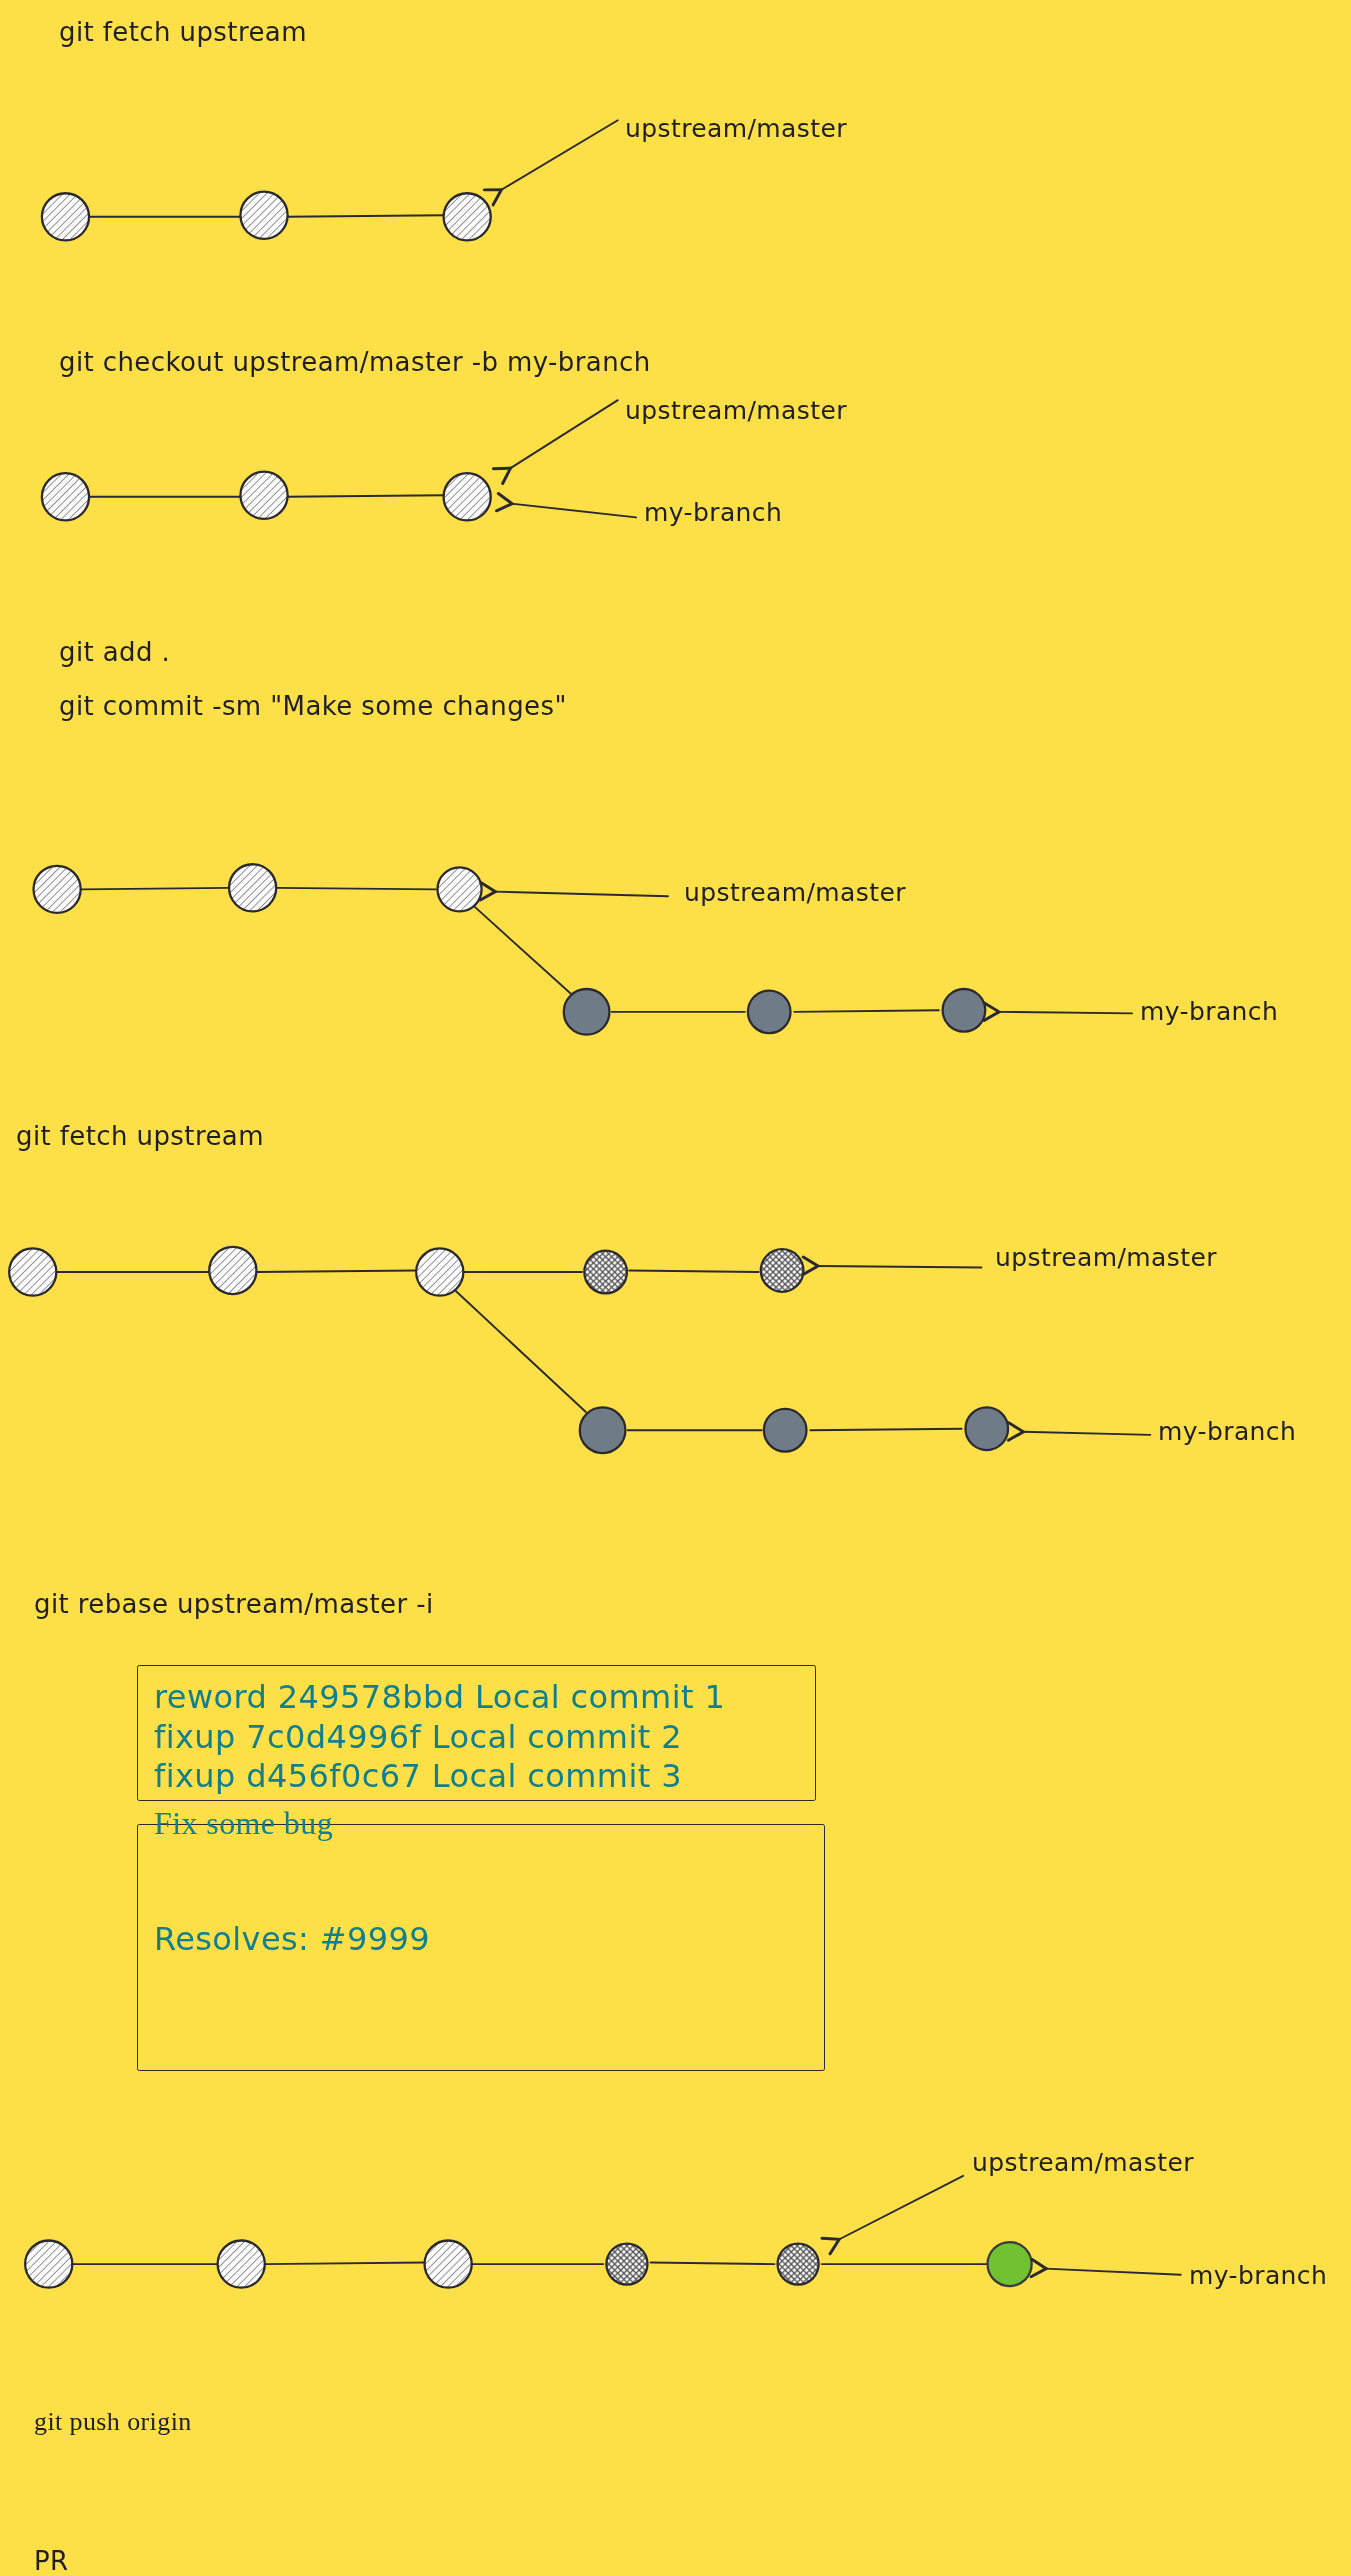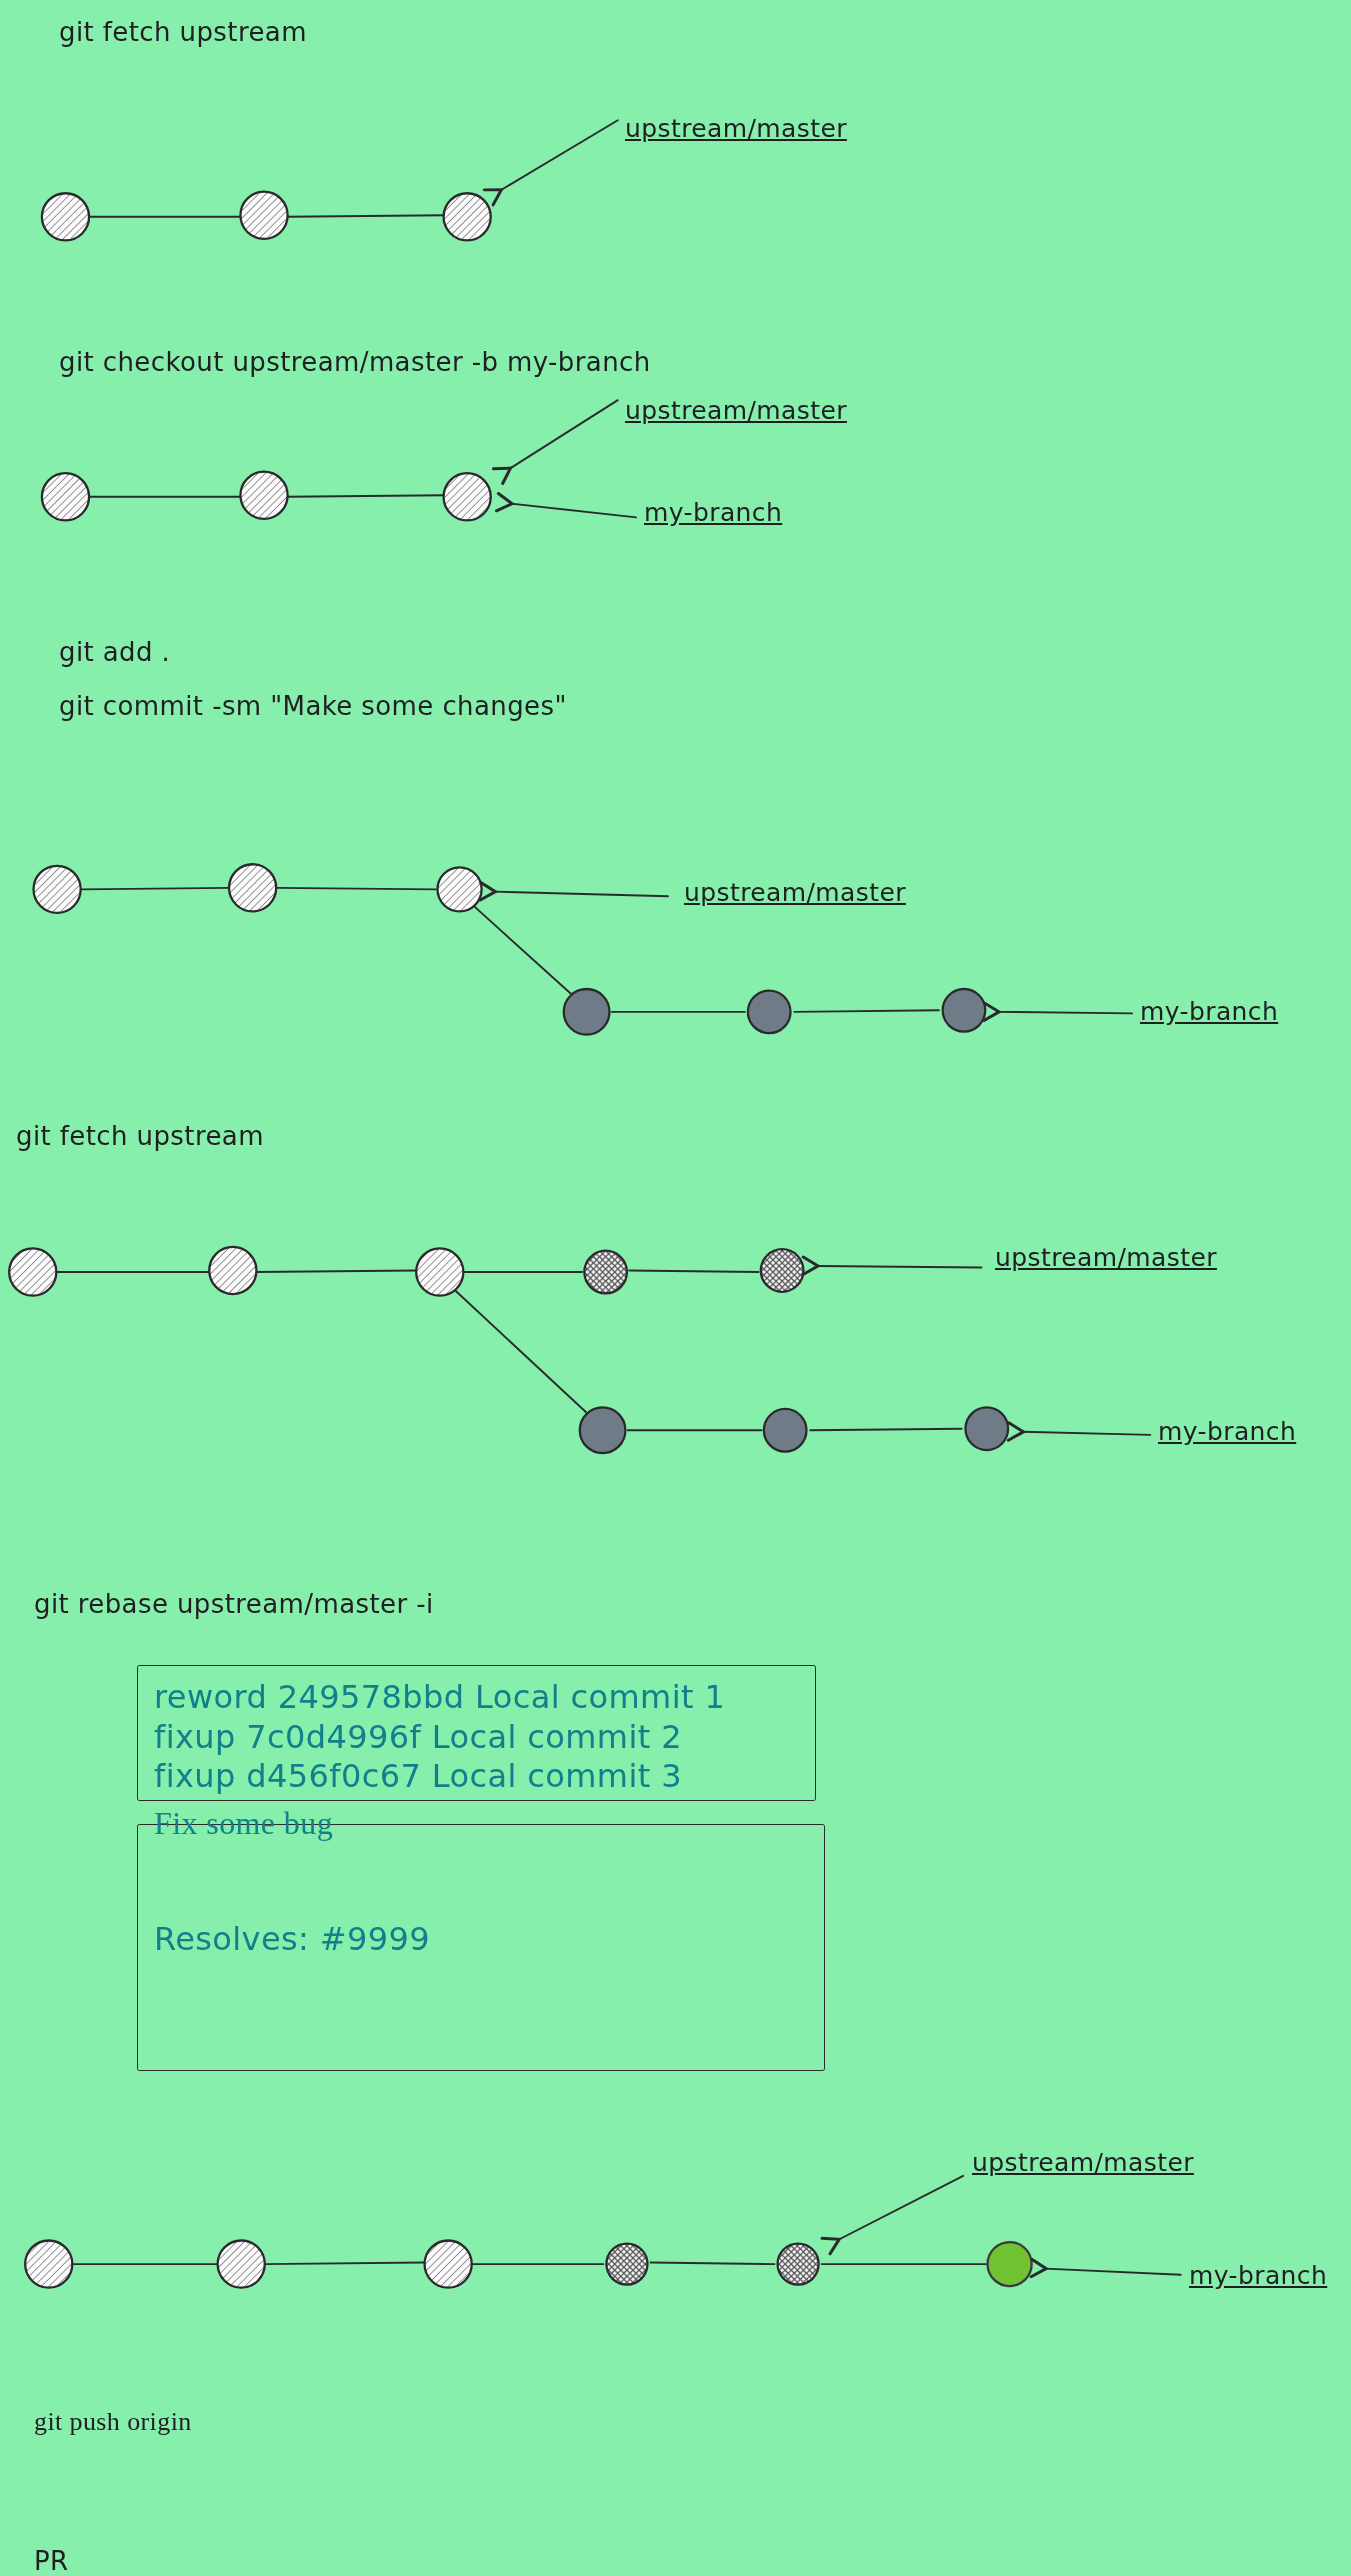--- a/index.html
+++ b/index.html
@@ -1,35 +1,35 @@
 <!DOCTYPE html>
 <html style="font-size:12px"><head>
 <meta charset="utf-8">
 <style>
   html,body{margin:0;padding:0;background:#ffffff;}
   #canvas{
     position:relative;
     width:1352px;
     height:2576px;
-    background:#86efac;
+    background:#fde047;
     font-family:"DejaVu Sans", sans-serif;
     color:#1f1f23;
     overflow:hidden;
   }
   #shapes{position:absolute;left:0;top:0;width:1352px;height:2576px;}
   .txt{
     position:absolute;
     white-space:pre;
     font-size:26px;
     line-height:1.2;
     color:#1f1f23;
     letter-spacing:0.4px;
   }
   .cmd{font-size:26px;}
-  .branch-label{font-size:25px;text-decoration:underline;}
+  .branch-label{font-size:25px;}
   .teal{color:#12808c;}
   .sketch-box{
     position:absolute;
     border:1.9px solid #2a2a2e;
     background:transparent;
     border-radius:2.3px;
   }
   .box-line{
     position:absolute;
     white-space:pre;

